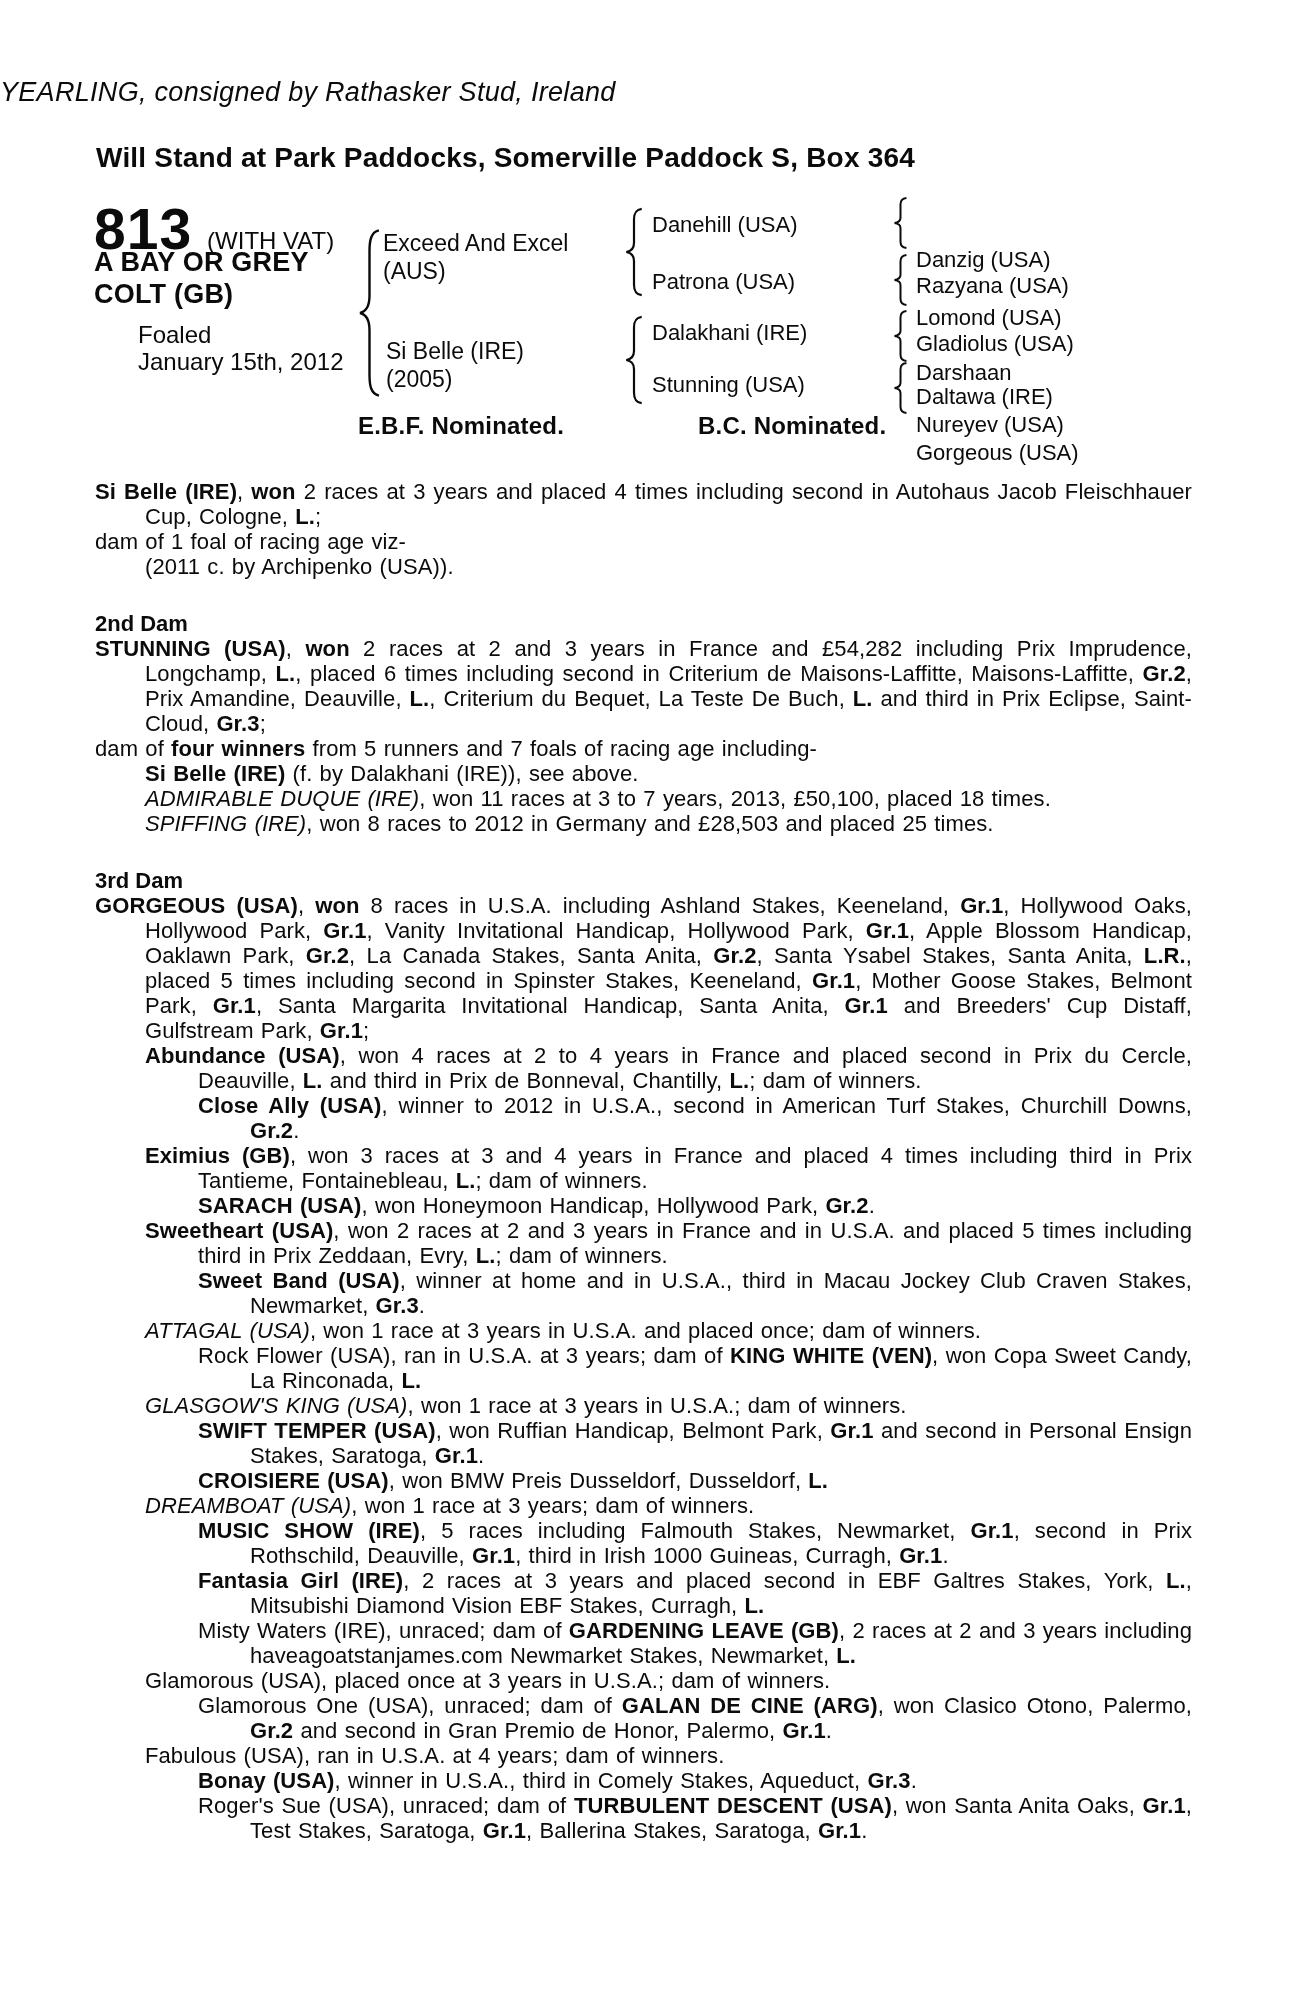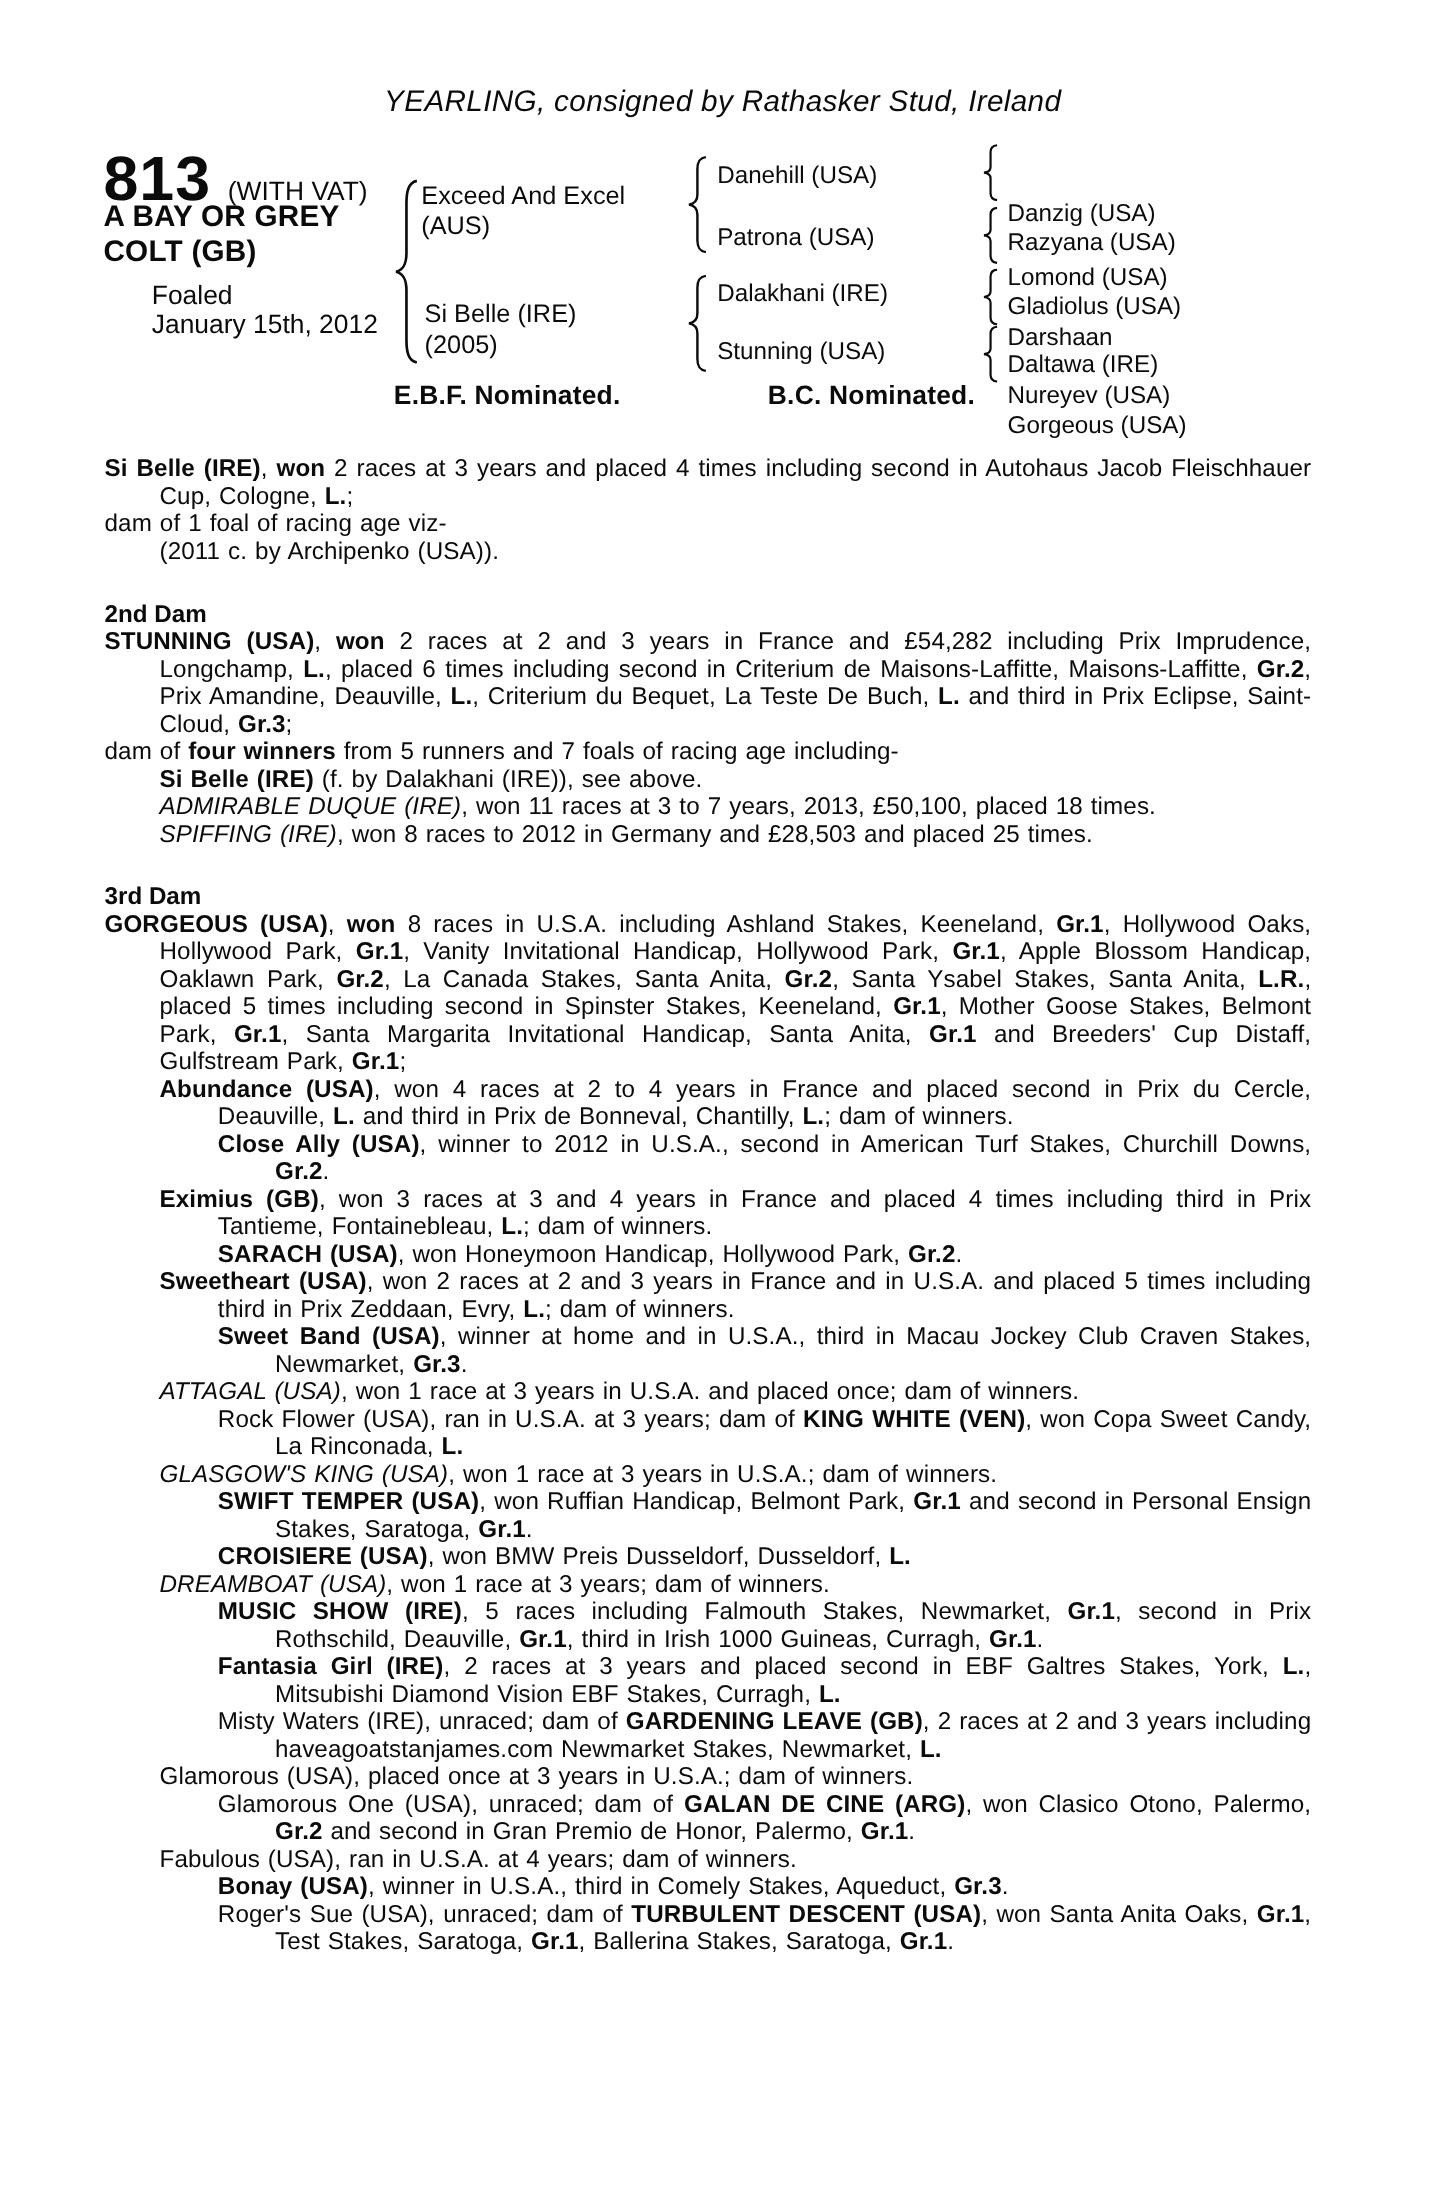--- a/index.html
+++ b/index.html
@@ -6,21 +6,21 @@
   body{
     width:1314px;height:2000px;overflow:hidden;
     background:#ffffff;color:#0b0b0b;
     font-family:"Liberation Sans","DejaVu Sans",sans-serif;
     -webkit-font-smoothing:antialiased;
   }
   .page{position:relative;width:1314px;height:2000px;}
 
   
   .consignment{
-    margin-top:76px;text-align:center;
+    margin-top:76px;text-align:left;
     font-style:italic;font-size:27px;line-height:32px;letter-spacing:.3px;
   }
   .stand{
     margin:34px 0 0 96px;
     font-weight:bold;font-size:28px;line-height:32px;letter-spacing:.2px;
   }
 
   
   .pedigree{position:relative;height:252px;margin-top:26px;}
   .lot{position:absolute;left:94px;top:2px;display:flex;align-items:baseline;gap:15px;}
@@ -67,20 +67,21 @@
   .lv2{padding-left:155px;text-indent:-52px;}
   .b{font-weight:bold;}
   .i{font-style:italic;}
 </style>
 </head>
 <body>
 
 <div class="page">
 
   <div class="consignment">YEARLING, consigned by Rathasker Stud, Ireland</div>
+  <div class="stand">Will Stand at Park Paddocks, Somerville Paddock S, Box 364</div>
 
   <div class="pedigree">
 
     <div class="lot">
       <span class="lotnum">813</span>
       <span class="vat">(WITH VAT)</span>
     </div>
 
     <div class="desc">
       <div>A BAY OR GREY</div>

